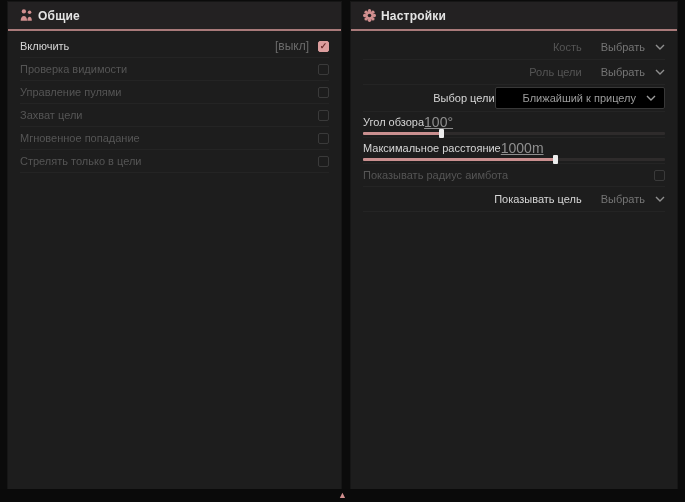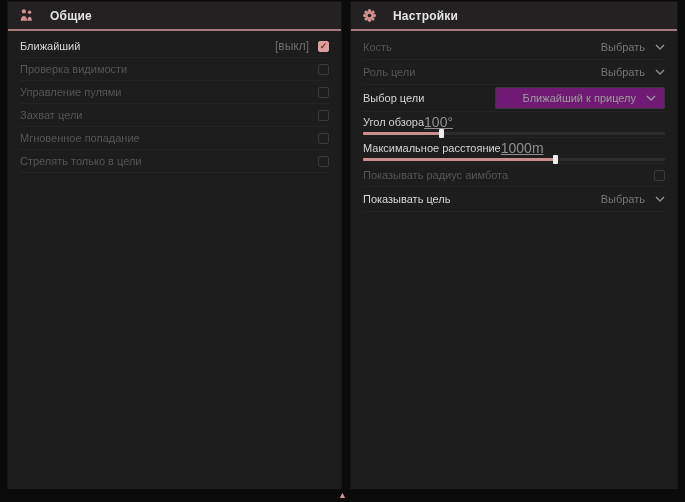--- a/index.html
+++ b/index.html
@@ -12,34 +12,34 @@
   }
   .panel {
     position:absolute; top:2px; height:487px;
     background:#1d1d1d;
     box-shadow:0 0 0 1px #161616;
   }
   #panel-left  { left:8px;  width:333px; }
   #panel-right { left:351px; width:326px; }
 
   .panel-header {
-    height:29px; display:flex; align-items:center; gap:16px;
+    height:29px; display:flex; align-items:center; gap:4px;
     padding:0 11px; background:#232122;
     border-bottom:2px solid #a97a7a;
   }
   .panel-title { color:#e4e4e4; font-size:12px; font-weight:bold; letter-spacing:.2px; }
   .hicon { width:15px; height:15px; display:inline-flex; }
 
   .rows { padding:4px 12px 0 12px; }
   .row {
     display:flex; align-items:center; justify-content:space-between;
     border-bottom:1px solid rgba(255,255,255,0.035);
   }
   .row-cb { height:23px; }
-  .row-dd { height:25px; }
+  .row-dd { height:25px;justify-content:flex-end; }
   .row-dd.boxed-row { height:27px; }
 
   .lbl { font-size:11px; color:#d6d6d6; white-space:nowrap; }
   .lbl.dim { color:#555555; }
   .right-group { display:flex; align-items:center; gap:9px; }
   .state-tag { font-size:12px; color:#6b6b6b; }
 
   .cb {
     width:11px; height:11px; border:1px solid #3a3a3a; border-radius:2px;
     display:inline-flex; align-items:center; justify-content:center;
@@ -48,21 +48,21 @@
   .cb.checked {
     background:#dc9e9e; border-color:#dc9e9e;
   }
   .cb.checked::after {
     content:"✓"; color:#6b2b2b; font-size:9px; font-weight:bold; line-height:1;
   }
 
   .dd { display:flex; align-items:center; gap:10px; cursor:default; }
   .dd-value { font-size:11px; color:#757575;margin-left:19px; }
   .dd-value.bright { color:#9c9c9c; }
-  .dd.boxed { border:1px solid #383838; border-radius:2px; padding:4px 8px; background:#701a75; }
+  .dd.boxed { border:1px solid #383838; border-radius:2px; padding:4px 8px; background:#000000; }
   .chev { display:inline-flex; width:10px; height:6px; }
 
   .slider-row { padding:2px 0 0 0; height:26px; border-bottom:1px solid rgba(255,255,255,0.035); }
   .slider-top { display:flex; align-items:center; justify-content:flex-start; height:15px; }
   .slider-value { font-size:14px; color:#8f8f8f;text-decoration:underline; }
   .slider-track { position:relative; height:3px; background:#2e2b2b; margin-top:3px; border-radius:1px; }
   .slider-fill  { position:absolute; left:0; top:0; height:3px; background:#c98f8f; border-radius:1px; }
   .slider-handle {
     position:absolute; right:-2px; top:-3px; width:5px; height:9px;
     background:#ededed; border-radius:1px;
@@ -89,21 +89,21 @@
           <circle cx="11.3" cy="4.6" r="1.9"></circle>
           <path d="M8.9 13.6c0-2.7 1.1-4.2 2.4-4.2s2.4 1.5 2.4 4.2z"></path>
         </g>
       </svg>
     </span>
     <span class="panel-title">Общие</span>
   </div>
   <div class="rows">
 
     <div class="row row-cb">
-      <span class="lbl">Ближайший</span>
+      <span class="lbl">Включить</span>
       <span class="right-group">
         <span class="state-tag">[выкл]</span>
         <span class="cb checked"></span>
       </span>
     </div>
 
     <div class="row row-cb">
       <span class="lbl dim">Проверка видимости</span>
       <span class="cb"></span>
     </div>

